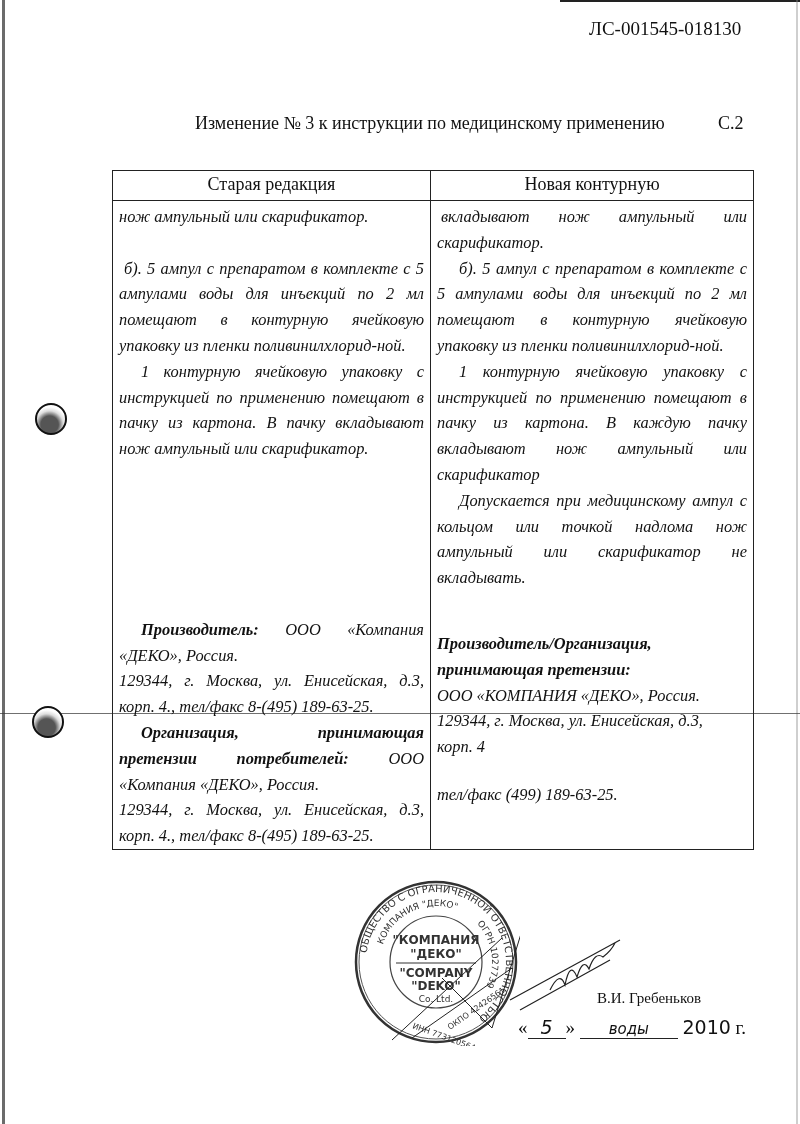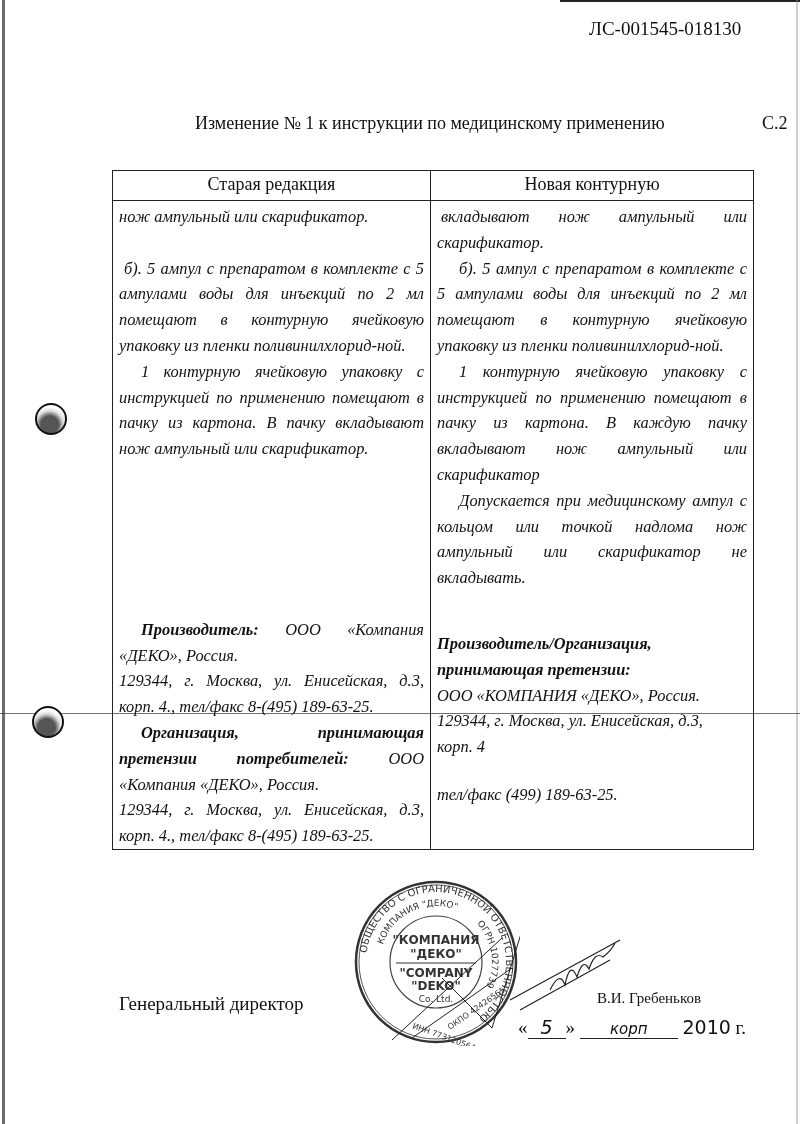--- a/index.html
+++ b/index.html
@@ -12,21 +12,21 @@
   .scan-edge-left { left: 2px; top: 0; width: 3px; height: 1124px; background: #3a3a3a; opacity: .75; }
   .scan-top { left: 560px; top: 0; width: 240px; height: 2px; background: #222; }
   .scan-line { left: 0; top: 713px; width: 800px; height: 1px; background: #333; opacity: .7; }
   .scan-right { left: 796px; top: 0; width: 2px; height: 1124px; background: #888; opacity: .4; }
 
   .punch { width: 28px; height: 28px; border-radius: 50%; border: 2px solid #111;
            background: radial-gradient(circle at 45% 70%, #555 0 35%, #ddd 55%, #fff 70%); }
 
   .doc-number { left: 589px; top: 18px; font-size: 19px; }
   .doc-title { left: 195px; top: 113px; font-size: 18px; }
-  .page-num { left: 718px; top: 113px; font-size: 18px; margin-left: 44px; }
+  .page-num { left: 718px; top: 113px; font-size: 18px; }
 
   table.rev {
     position: absolute; left: 112px; top: 170px; width: 641px; height: 568px;
     border-collapse: collapse; table-layout: fixed;
     font-size: 16.4px; line-height: 25.8px;
   }
   table.rev th, table.rev td { border: 1.5px solid #222; vertical-align: top; padding: 0; }
   table.rev th { height: 29px; font-weight: normal; font-size: 18px; line-height: 26px; text-align: center; }
   table.rev col.c1 { width: 318px; }
   table.rev col.c2 { width: 323px; }
@@ -49,21 +49,21 @@
 <body>
 
 <div class="abs scan-edge-left"></div>
 <div class="abs scan-top"></div>
 <div class="abs scan-right"></div>
 <div class="abs scan-line"></div>
 <div class="abs punch" style="left:35px; top:403px;"></div>
 <div class="abs punch" style="left:32px; top:706px;"></div>
 
 <div class="abs doc-number">ЛС-001545-018130</div>
-<div class="abs doc-title">Изменение № 1 к инструкции по медицинскому применению</div>
+<div class="abs doc-title">Изменение № 3 к инструкции по медицинскому применению</div>
 <div class="abs page-num">С.2</div>
 
 <table class="rev">
   <colgroup>
       <col class="c1">
       <col class="c2">
     </colgroup>
   <thead>
     <tr>
       <th>Старая редакция</th>
@@ -141,21 +141,20 @@
     <text x="98" y="152" font-size="8" fill="#333" transform="rotate(-35 98 152)">ОКПО 42426561</text>
 
     <path d="M40,162 L150,60 M60,160 L160,90 M90,100 L140,150 L180,20" fill="none" stroke="#222" stroke-width="1"></path>
   </svg>
 </div>
 <svg class="abs" style="left:500px; top:920px;" width="130" height="100" viewBox="0 0 130 100">
   <path d="M10,80 L120,20 M20,90 L110,40 M50,70 q10,-20 15,-5 q5,-25 12,-8 q6,-20 12,-8 q6,-18 14,-12 q8,-6 12,-14" fill="none" stroke="#222" stroke-width="1.2"></path>
 </svg>
 
 <div class="abs sig-left">
-  <div>Генеральный директор</div>
 </div>
 <div class="abs sig-right">В.И. Гребеньков</div>
 <div class="abs date-line">
   <span>«</span><span class="uline hand" style="width:38px;">5</span><span>»</span>
-  <span class="uline hand" style="width:98px; font-size:15px;">корп</span>
+  <span class="uline hand" style="width:98px; font-size:15px;">воды</span>
   <span class="hand" style="font-style:normal;">2010</span>
   <span>г.</span>
 </div>
 
 </body></html>

